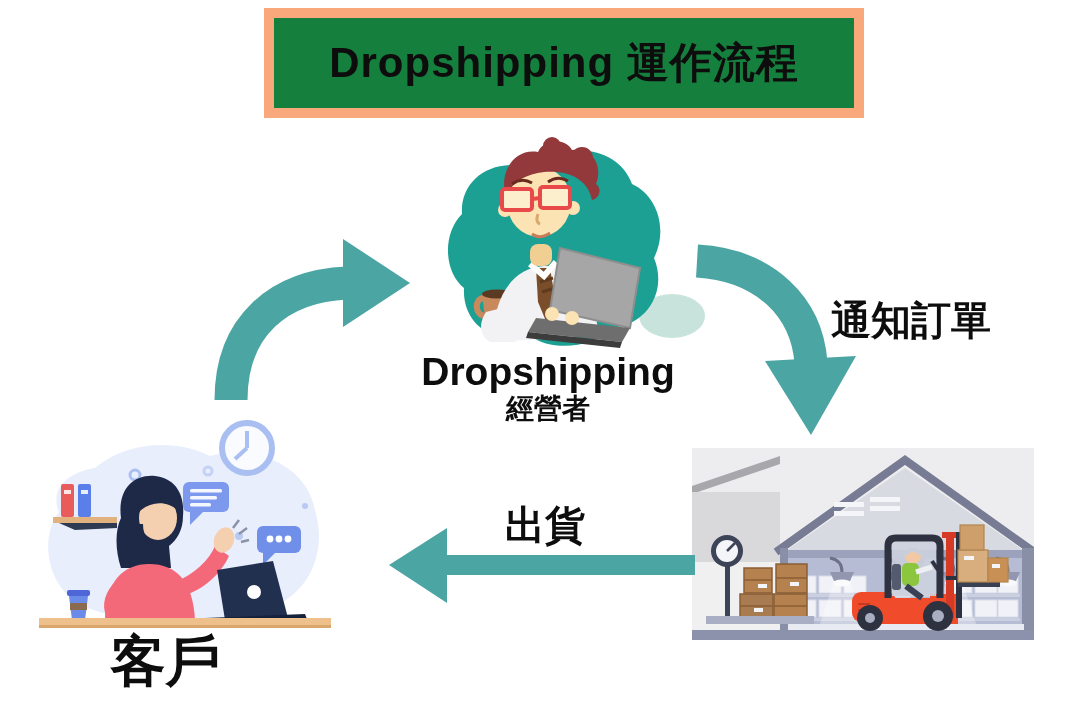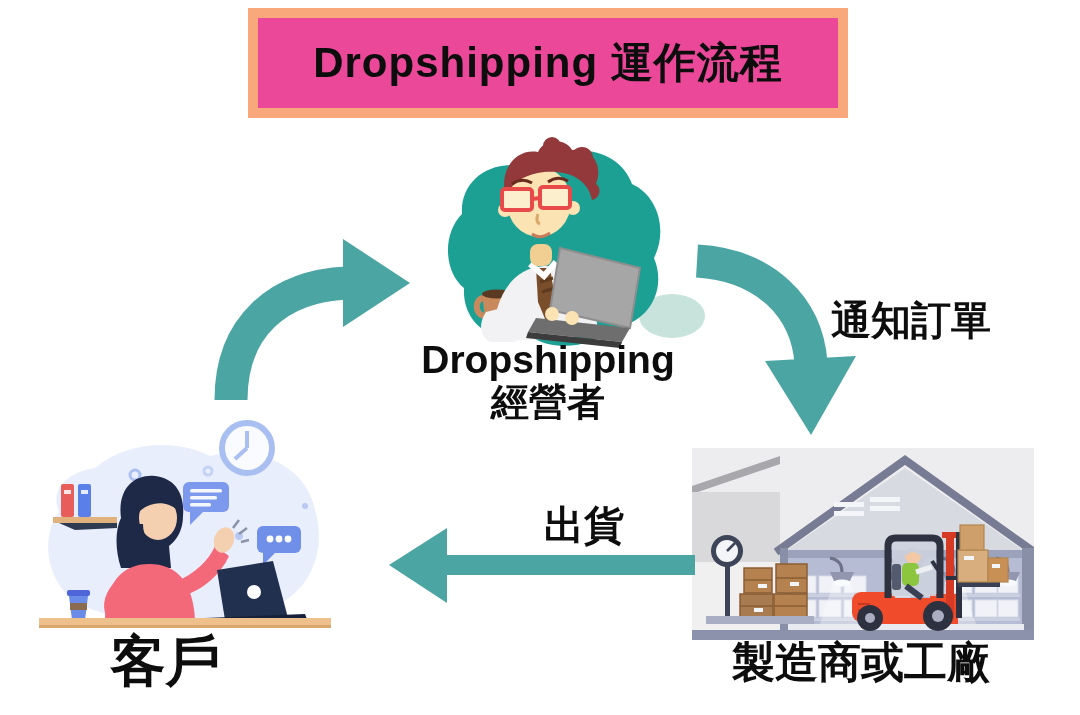--- a/index.html
+++ b/index.html
@@ -3,38 +3,38 @@
 <meta charset="utf-8">
 <style>
   html,body { margin:0; padding:0; background:#ffffff; }
   .canvas {
     position:relative; width:1080px; height:715px; background:#ffffff;
     overflow:hidden; font-family:"Liberation Sans","DejaVu Sans",sans-serif;
   }
   .abs { position:absolute; }
   
   .title-box {
-    position:absolute; left:248px; top:8px; width:600px; height:110px;
-    box-sizing:border-box; border:10px solid #F9A87B; background:#ec4899;
+    position:absolute; left:264px; top:8px; width:600px; height:110px;
+    box-sizing:border-box; border:10px solid #F9A87B; background:#15803d;
     display:flex; align-items:center; justify-content:center;
   }
   .title-text {
     font-size:42px; font-weight:bold; color:#0d0d0d; letter-spacing:1px;
     white-space:nowrap;
   }
   
   .lbl {
     position:absolute; font-weight:bold; color:#0d0d0d; text-align:center;
     line-height:1.15;
   }
   .lbl-payment  { left:103px; top:327px; width:130px; font-size:40px; }
   .lbl-notify   { left:816px; top:294px; width:190px; font-size:40px; line-height:1.3; }
-  .lbl-ship     { left:466px; top:502px; width:158px; font-size:40px;text-align:right; }
-  .lbl-operator { left:398px; top:339px; width:300px; font-size:39px; line-height:1.1; }
-  .lbl-operator .l2 { font-size:38px; }
+  .lbl-ship     { left:466px; top:502px; width:158px; font-size:40px; }
+  .lbl-operator { left:398px; top:351px; width:300px; font-size:39px; line-height:1.1; }
+  .lbl-operator .l2 { font-size:28px; }
   .lbl-customer { left:93px;  top:630px; width:145px; font-size:55px; }
   .lbl-factory  { left:716px; top:638px; width:290px; font-size:43px; }
   svg { display:block; }
 </style>
 </head>
 <body>
 
 <div class="canvas">
 
   <div class="title-box">
@@ -338,15 +338,14 @@
   <div class="lbl lbl-notify">
     <div>通知訂單</div>
   </div>
   <div class="lbl lbl-ship">出貨</div>
 
   <div class="lbl lbl-operator">
     <div>Dropshipping</div>
     <div class="l2">經營者</div>
   </div>
   <div class="lbl lbl-customer">客戶</div>
-  <div class="lbl lbl-factory">製造商或工廠</div>
 
 </div>
 
 </body></html>

